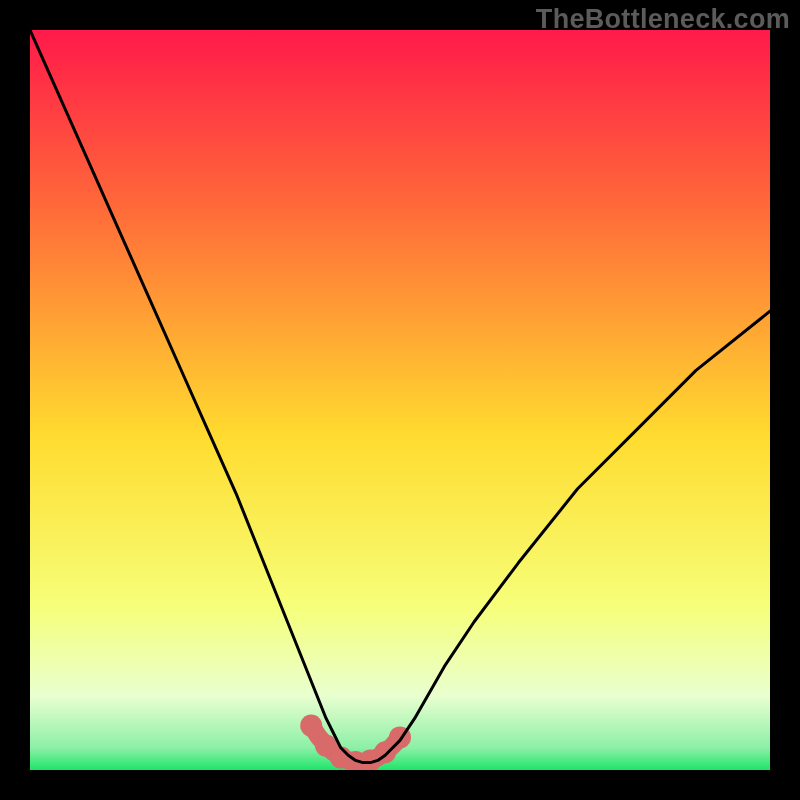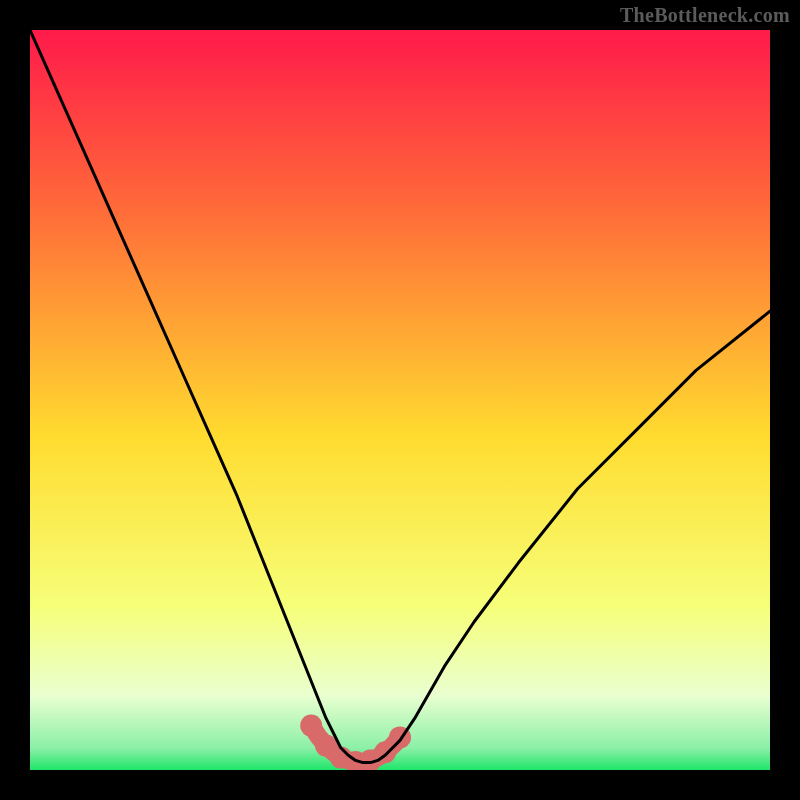--- a/index.html
+++ b/index.html
@@ -30,22 +30,22 @@
     position: absolute;
     left: 0;
     top: 0;
     width: 100%;
     height: 100%;
   }
   .credit {
     position: absolute;
     top: 4px;
     right: 10px;
-    font-family: Liberation Serif, serif;
-    font-size: 20px;
+    font-family: Liberation Sans, sans-serif;
+    font-size: 27px;
     font-weight: 600;
     color: #5b5b5b;
     letter-spacing: 0.3px;
   }
   svg.curve {
     position: absolute;
     left: 0;
     top: 0;
     width: 100%;
     height: 100%;

